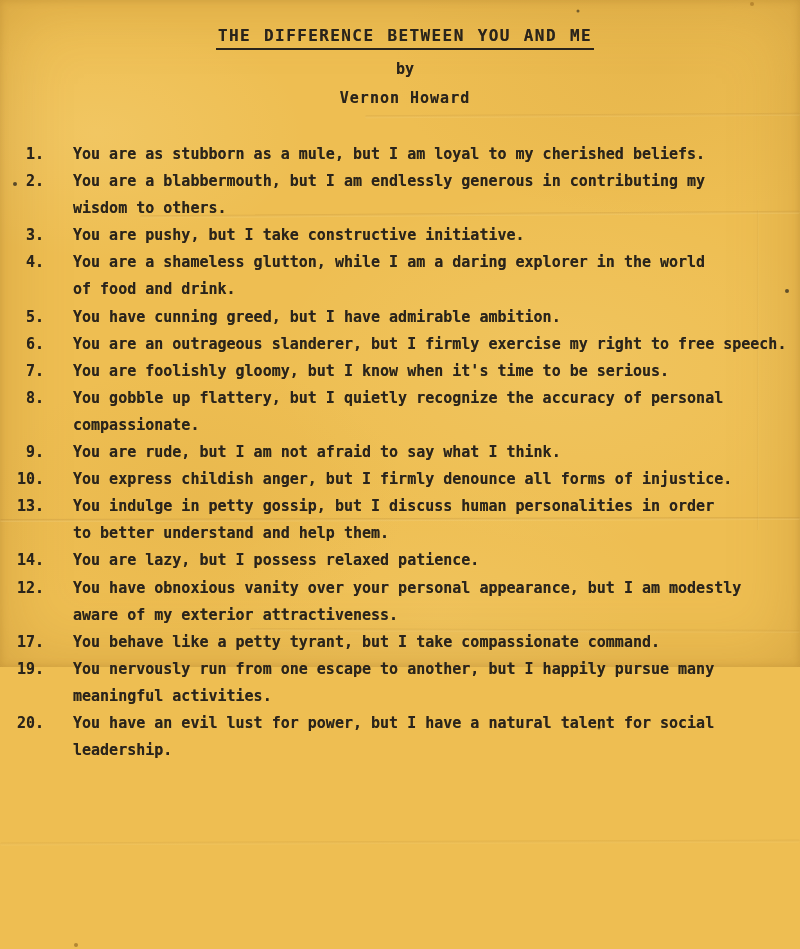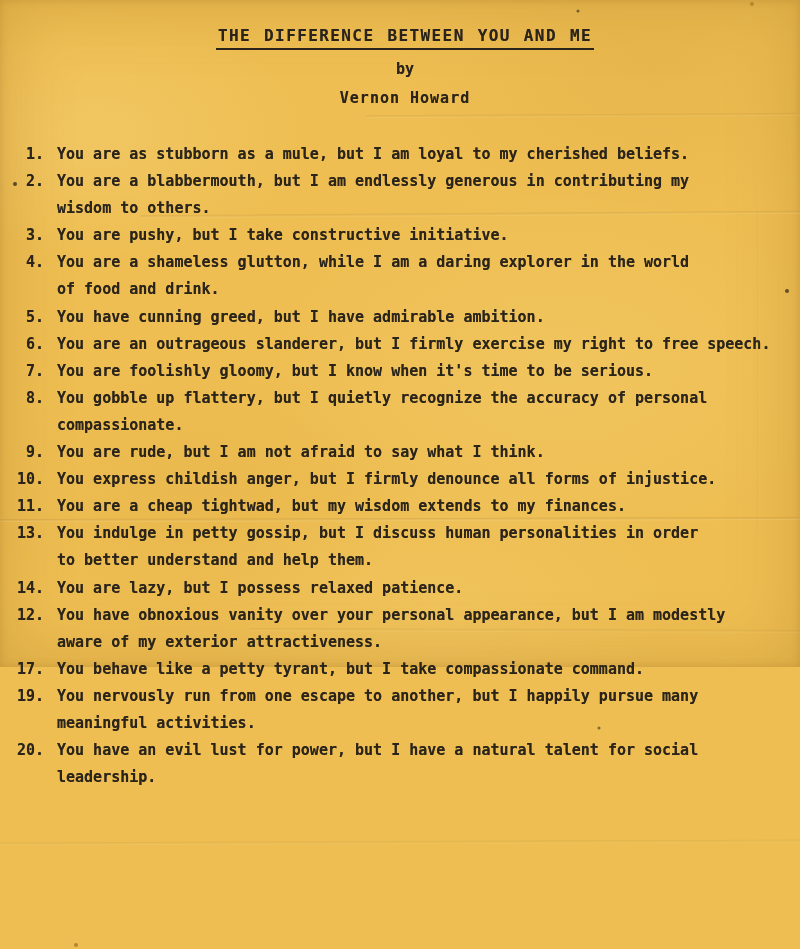--- a/index.html
+++ b/index.html
@@ -69,21 +69,21 @@
     line-height: 27.1px;
     text-shadow: 0 0 0.6px rgba(42,36,27,0.55);
   }
   .num {
     flex: 0 0 44px;
     text-align: right;
     white-space: pre;
   }
   .txt {
     flex: 1;
-    margin-left: 13px;
+    margin-left: 29px;
     white-space: pre-wrap;
   }
   
   .crease {
     position: absolute;
     height: 3px;
     pointer-events: none;
     background: linear-gradient(to bottom, rgba(150,100,25,0.30), rgba(255,236,170,0.30));
     border-radius: 2px;
   }
@@ -165,24 +165,20 @@
       </li>
       <li class="row">
         <span class="num">9.</span>
         <span class="txt">You are rude, but I am not afraid to say what I think.</span>
       </li>
       <li class="row">
         <span class="num">10.</span>
         <span class="txt">You express childish anger, but I firmly denounce all forms of injustice.</span>
       </li>
       <li class="row">
-        <span class="num">11.</span>
-        <span class="txt">You are a cheap tightwad, but my wisdom extends to my finances.</span>
-      </li>
-      <li class="row">
         <span class="num">13.</span>
         <span class="txt">You indulge in petty gossip, but I discuss human personalities in order
 to better understand and help them.</span>
       </li>
       <li class="row">
         <span class="num">14.</span>
         <span class="txt">You are lazy, but I possess relaxed patience.</span>
       </li>
       <li class="row">
         <span class="num">12.</span>

